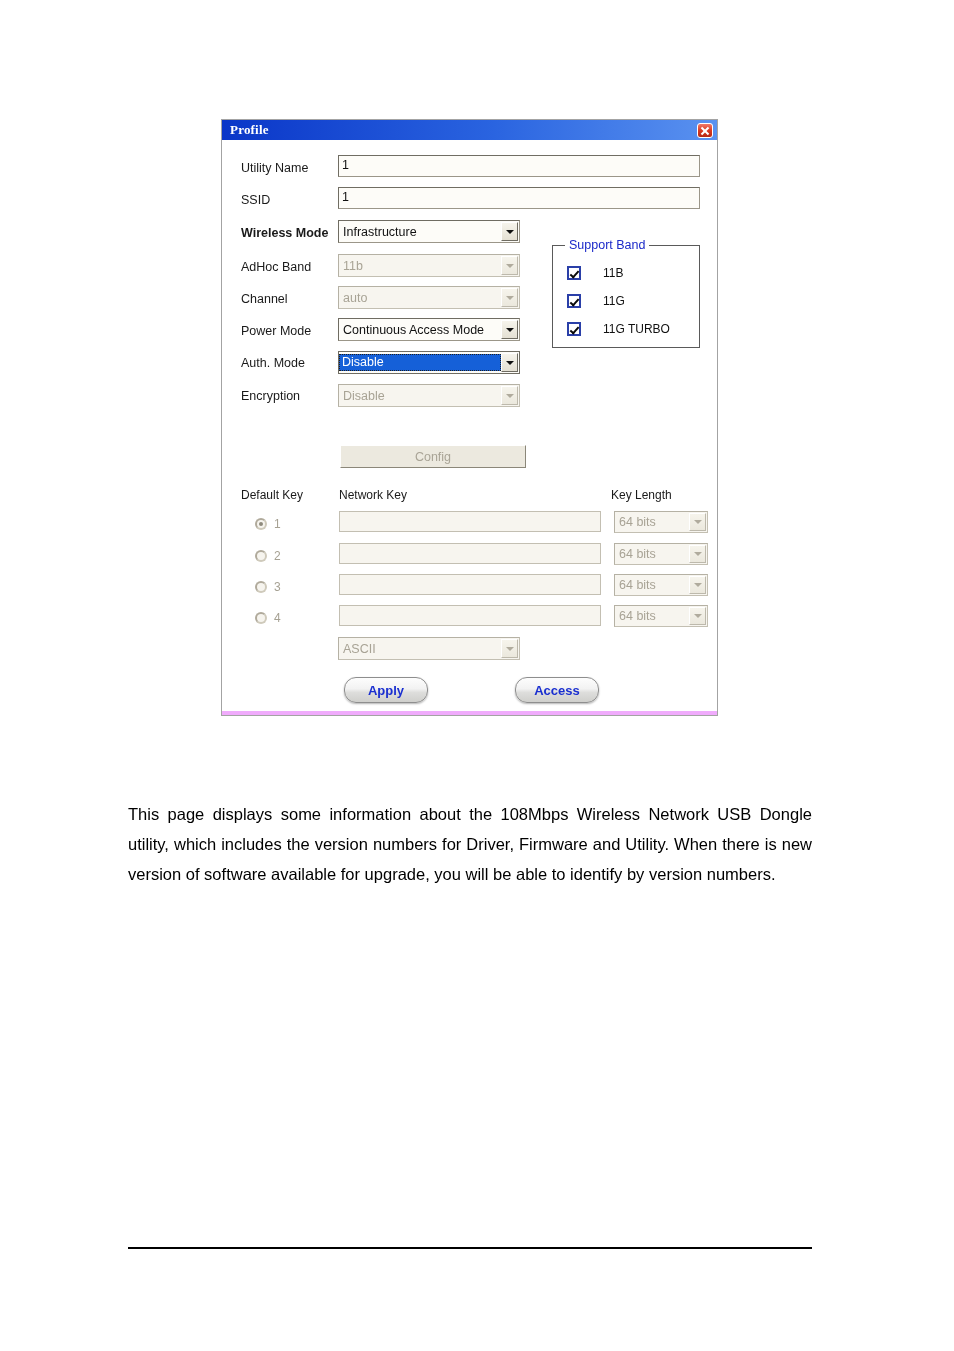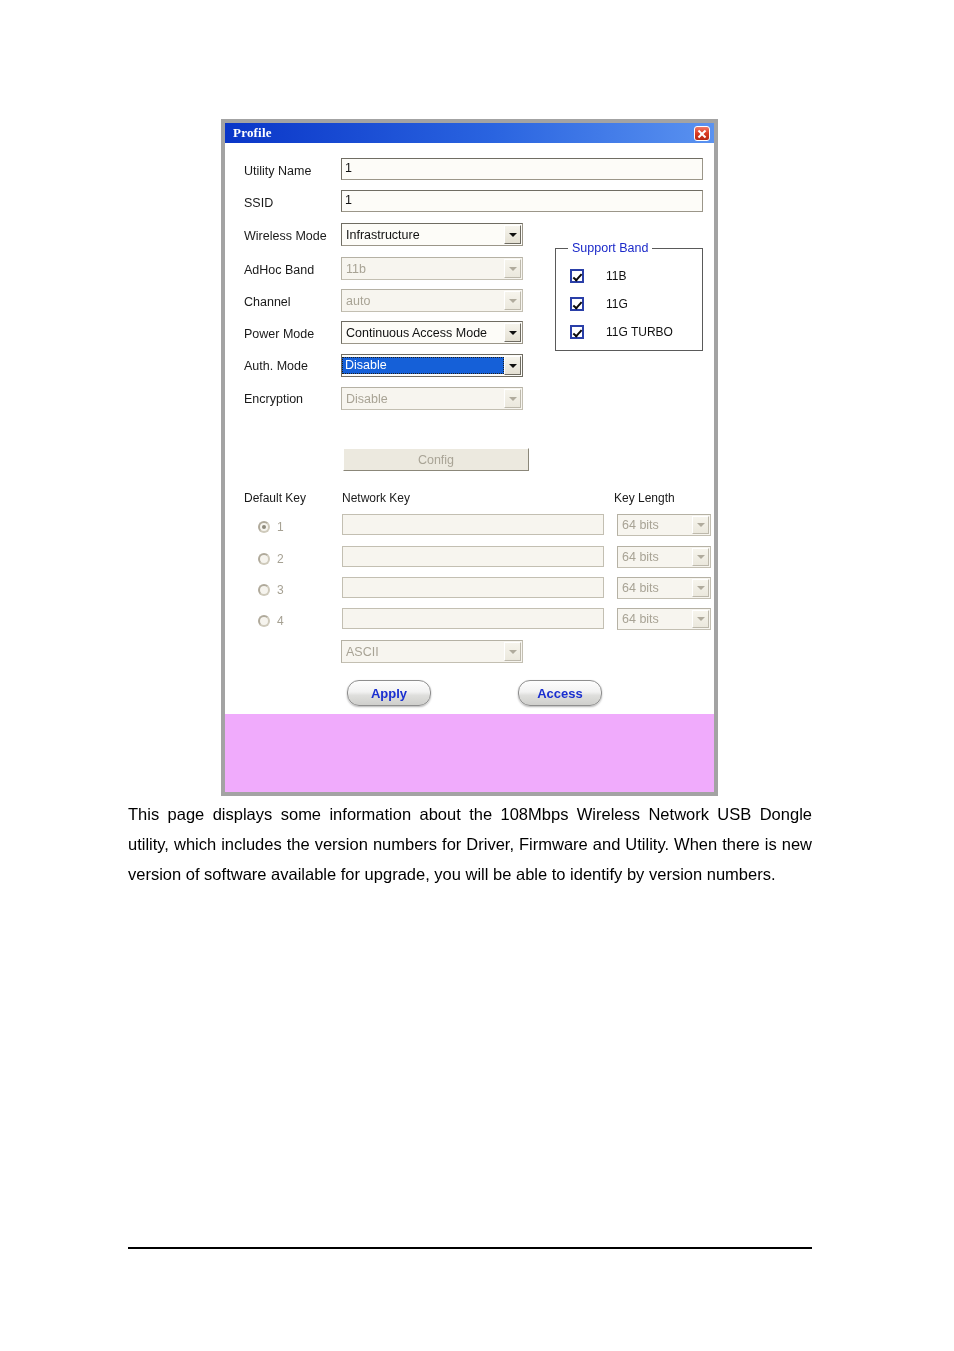--- a/index.html
+++ b/index.html
@@ -14,23 +14,23 @@
     font-family: "Liberation Sans", sans-serif;
     overflow: hidden;
   }
 
   
   #profile-dialog {
     position: absolute;
     left: 221px;
     top: 119px;
     width: 497px;
-    height: 677px;
+    height: 597px;
     background: #f0abfc;
-    border: 4px solid #a3a3a3;
+    border: 1px solid #a3a3a3;
     box-sizing: border-box;
   }
   .titlebar {
     height: 20px;
     background: linear-gradient(to right, #0a36c8 0%, #2a64e0 55%, #5a92f0 100%);
     display: flex;
     align-items: center;
     justify-content: space-between;
     padding: 0 2px 0 8px;
     box-sizing: border-box;
@@ -319,21 +319,21 @@
 
   <div class="titlebar">
     <span class="titlebar-text">Profile</span>
     <span class="close-btn"></span>
   </div>
 
   <div class="dialog-body">
 
     <span class="lbl" style="left:19px; top:21px;">Utility Name</span>
     <span class="lbl" style="left:19px; top:53px;">SSID</span>
-    <span class="lbl" style="left:19px; top:86px;">Wireless Mode</span>
+    <span class="lbl" style="left:19px; top:86px;font-weight:bold;">Wireless Mode</span>
     <span class="lbl" style="left:19px; top:120px;">AdHoc Band</span>
     <span class="lbl" style="left:19px; top:152px;">Channel</span>
     <span class="lbl" style="left:19px; top:184px;">Power Mode</span>
     <span class="lbl" style="left:19px; top:216px;">Auth. Mode</span>
     <span class="lbl" style="left:19px; top:249px;">Encryption</span>
 
     <div class="textfield" style="left:116px; top:15px; width:362px; height:22px;">1</div>
     <div class="textfield" style="left:116px; top:47px; width:362px; height:22px;">1</div>
 
     <div class="combo" style="left:116px; top:80px; width:182px; height:23px;">

